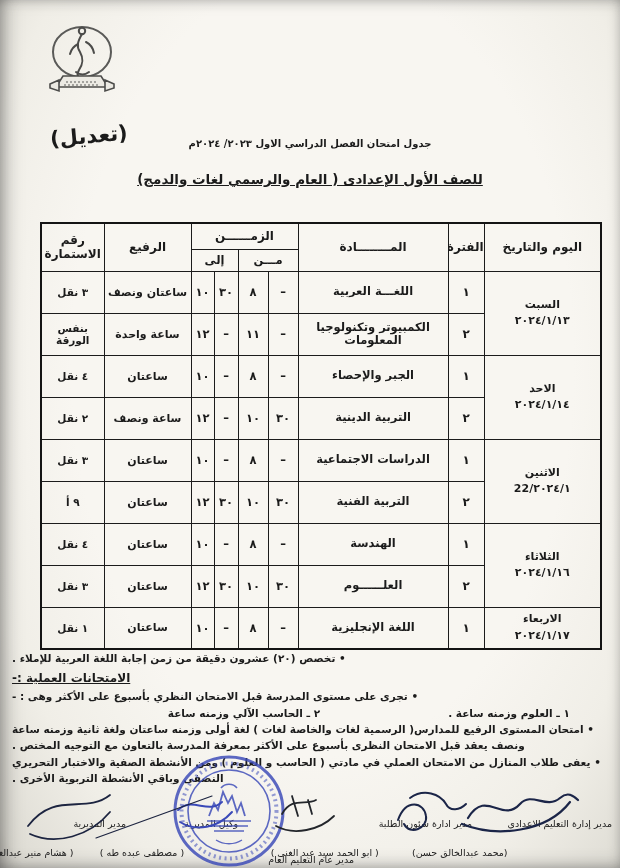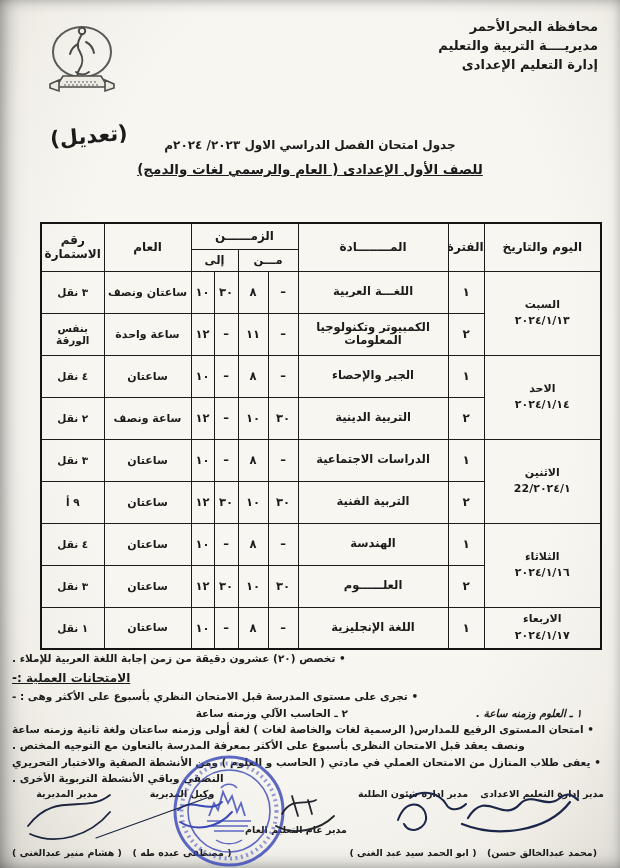--- a/index.html
+++ b/index.html
@@ -7,46 +7,46 @@
   .paper{position:relative;width:620px;height:868px;overflow:hidden;color:#1b1b1b;
     background:radial-gradient(ellipse at 52% 42%, #f8f6f1 55%, #f0eee7 78%, #dedcd4 96%, #cfcdc6 100%);
     box-shadow:inset 14px 0 20px -12px rgba(50,50,50,.55), inset -8px 0 14px -10px rgba(80,80,80,.4),
                inset 0 -12px 18px -12px rgba(70,70,70,.45), inset 0 10px 16px -12px rgba(70,70,70,.4);}
   .org{position:absolute;top:18px;right:22px;text-align:right;direction:rtl;
        font-weight:bold;font-size:13px;line-height:1.45;}
   .emblem{position:absolute;left:42px;top:14px;}
   .amendment{position:absolute;left:50px;top:124px;font-size:21px;font-weight:bold;
        transform:rotate(-5deg);letter-spacing:1px;}
   .titles{position:absolute;top:138px;left:0;width:620px;text-align:center;direction:rtl;font-weight:bold;}
-  .titles .t1{font-size:12px;margin-bottom:9px;}
+  .titles .t1{font-size:10px;margin-bottom:22px;}
   .titles .t2{font-size:13.5px;margin-bottom:7px;text-decoration:underline;}
   .titles .t3{font-size:13px;}
   table.sched{position:absolute;left:40px;top:222px;width:560px;border-collapse:collapse;
        table-layout:fixed;border:2px solid #141414;direction:rtl;}
   table.sched td,table.sched th{border:1px solid #1c1c1c;text-align:center;vertical-align:middle;
        font-weight:bold;padding:0;overflow:hidden;}
   th.h{font-size:12px;}
   th.hsub{font-size:11.5px;}
   td.period{font-size:12px;}
   td.subject{font-size:11.5px;line-height:1.15;}
   td.tnum{font-size:11.5px;}
   td.dur{font-size:11px;}
   td.form{font-size:10.5px;}
   td.daycell{font-size:11px;line-height:1.5;}
   tr.r{height:42px;}
   tr.hr1{height:26px;} tr.hr2{height:22px;}
   .notes{position:absolute;top:650px;right:4px;left:12px;direction:rtl;text-align:left;
        font-size:10.5px;font-weight:bold;line-height:1.5;}
   .notes .heading{font-size:12px;text-decoration:underline;margin:2px 0 2px;}
   .notes .pair{display:flex;direction:rtl;margin:1px 0;}
-  .notes .pair .i1{margin-right:34px;font-style:italic;}
+  .notes .pair .i1{margin-right:46px;}
   .notes .pair .i2{margin-right:128px;}
   .notes p{margin:1px 0;}
   .signs{position:absolute;top:788px;left:8px;width:604px;display:flex;direction:rtl;z-index:2;}
-  .signcol{display:flex;flex-direction:column;align-items:center;height:70px;font-weight:bold;}
+  .signcol{display:flex;flex-direction:row;align-items:center;height:70px;font-weight:normal;}
   .signcol .stitle{font-size:9.5px;white-space:nowrap;}
   .signcol .sname{font-size:9.5px;margin-top:auto;white-space:nowrap;}
   .c1{width:140px;} .c2{width:118px;} .c3{width:116px;margin-top:36px;} .c4{width:112px;} .c5{width:118px;}
   .stamp{position:absolute;left:166px;top:750px;z-index:3;opacity:.82;}
   .inkoverlay{position:absolute;left:0;top:780px;z-index:4;pointer-events:none;}
 </style>
 </head>
 <body>
 
 <div class="paper">
@@ -63,25 +63,20 @@
     </g>
     <g stroke="#4c4c4a" stroke-width="1.6" fill="#eceae3">
       <path d="M21,62 L59,62 L66,73 L14,73 Z"></path>
       <path d="M8,70 l9,-4 v11 l-9,-3 z M72,70 l-9,-4 v11 l9,-3 z"></path>
     </g>
     <g stroke="#5a5a58" stroke-width="1" fill="none">
       <path d="M24,68 h32 M22,71 h36" stroke-dasharray="2 2"></path>
     </g>
   </svg>
 
-  <div class="org">
-    <div>محافظة البحرالأحمر</div>
-    <div>مديريــــة التربية والتعليم</div>
-    <div>إدارة التعليم الإعدادى</div>
-  </div>
 
   <div class="amendment">(تعديل)</div>
 
   <div class="titles">
     <div class="t1">جدول امتحان الفصل الدراسي الاول ٢٠٢٣/ ٢٠٢٤م</div>
     <div class="t2">للصف الأول الإعدادى ( العام والرسمي لغات والدمج)</div>
   </div>
 
   <table class="sched" dir="rtl">
     <colgroup>
@@ -94,21 +89,21 @@
         <col style="width:23px">
       <col style="width:87px">
         <col style="width:63px">
     </colgroup>
     <tbody>
         <tr class="hr1">
       <th class="h" rowspan="2">اليوم والتاريخ</th>
       <th class="h" rowspan="2">الفترة</th>
       <th class="h" rowspan="2">المــــــــادة</th>
       <th class="h" colspan="4">الزمــــــن</th>
-      <th class="h" rowspan="2">العام</th>
+      <th class="h" rowspan="2">الرفيع</th>
       <th class="h" rowspan="2">رقم الاستمارة</th>
     </tr>
     <tr class="hr2">
       <th class="hsub" colspan="2">مـــن</th>
       <th class="hsub" colspan="2">إلى</th>
     </tr>
 
     <tr class="r">
       <td class="daycell" rowspan="2">
         <div>السبت</div>

